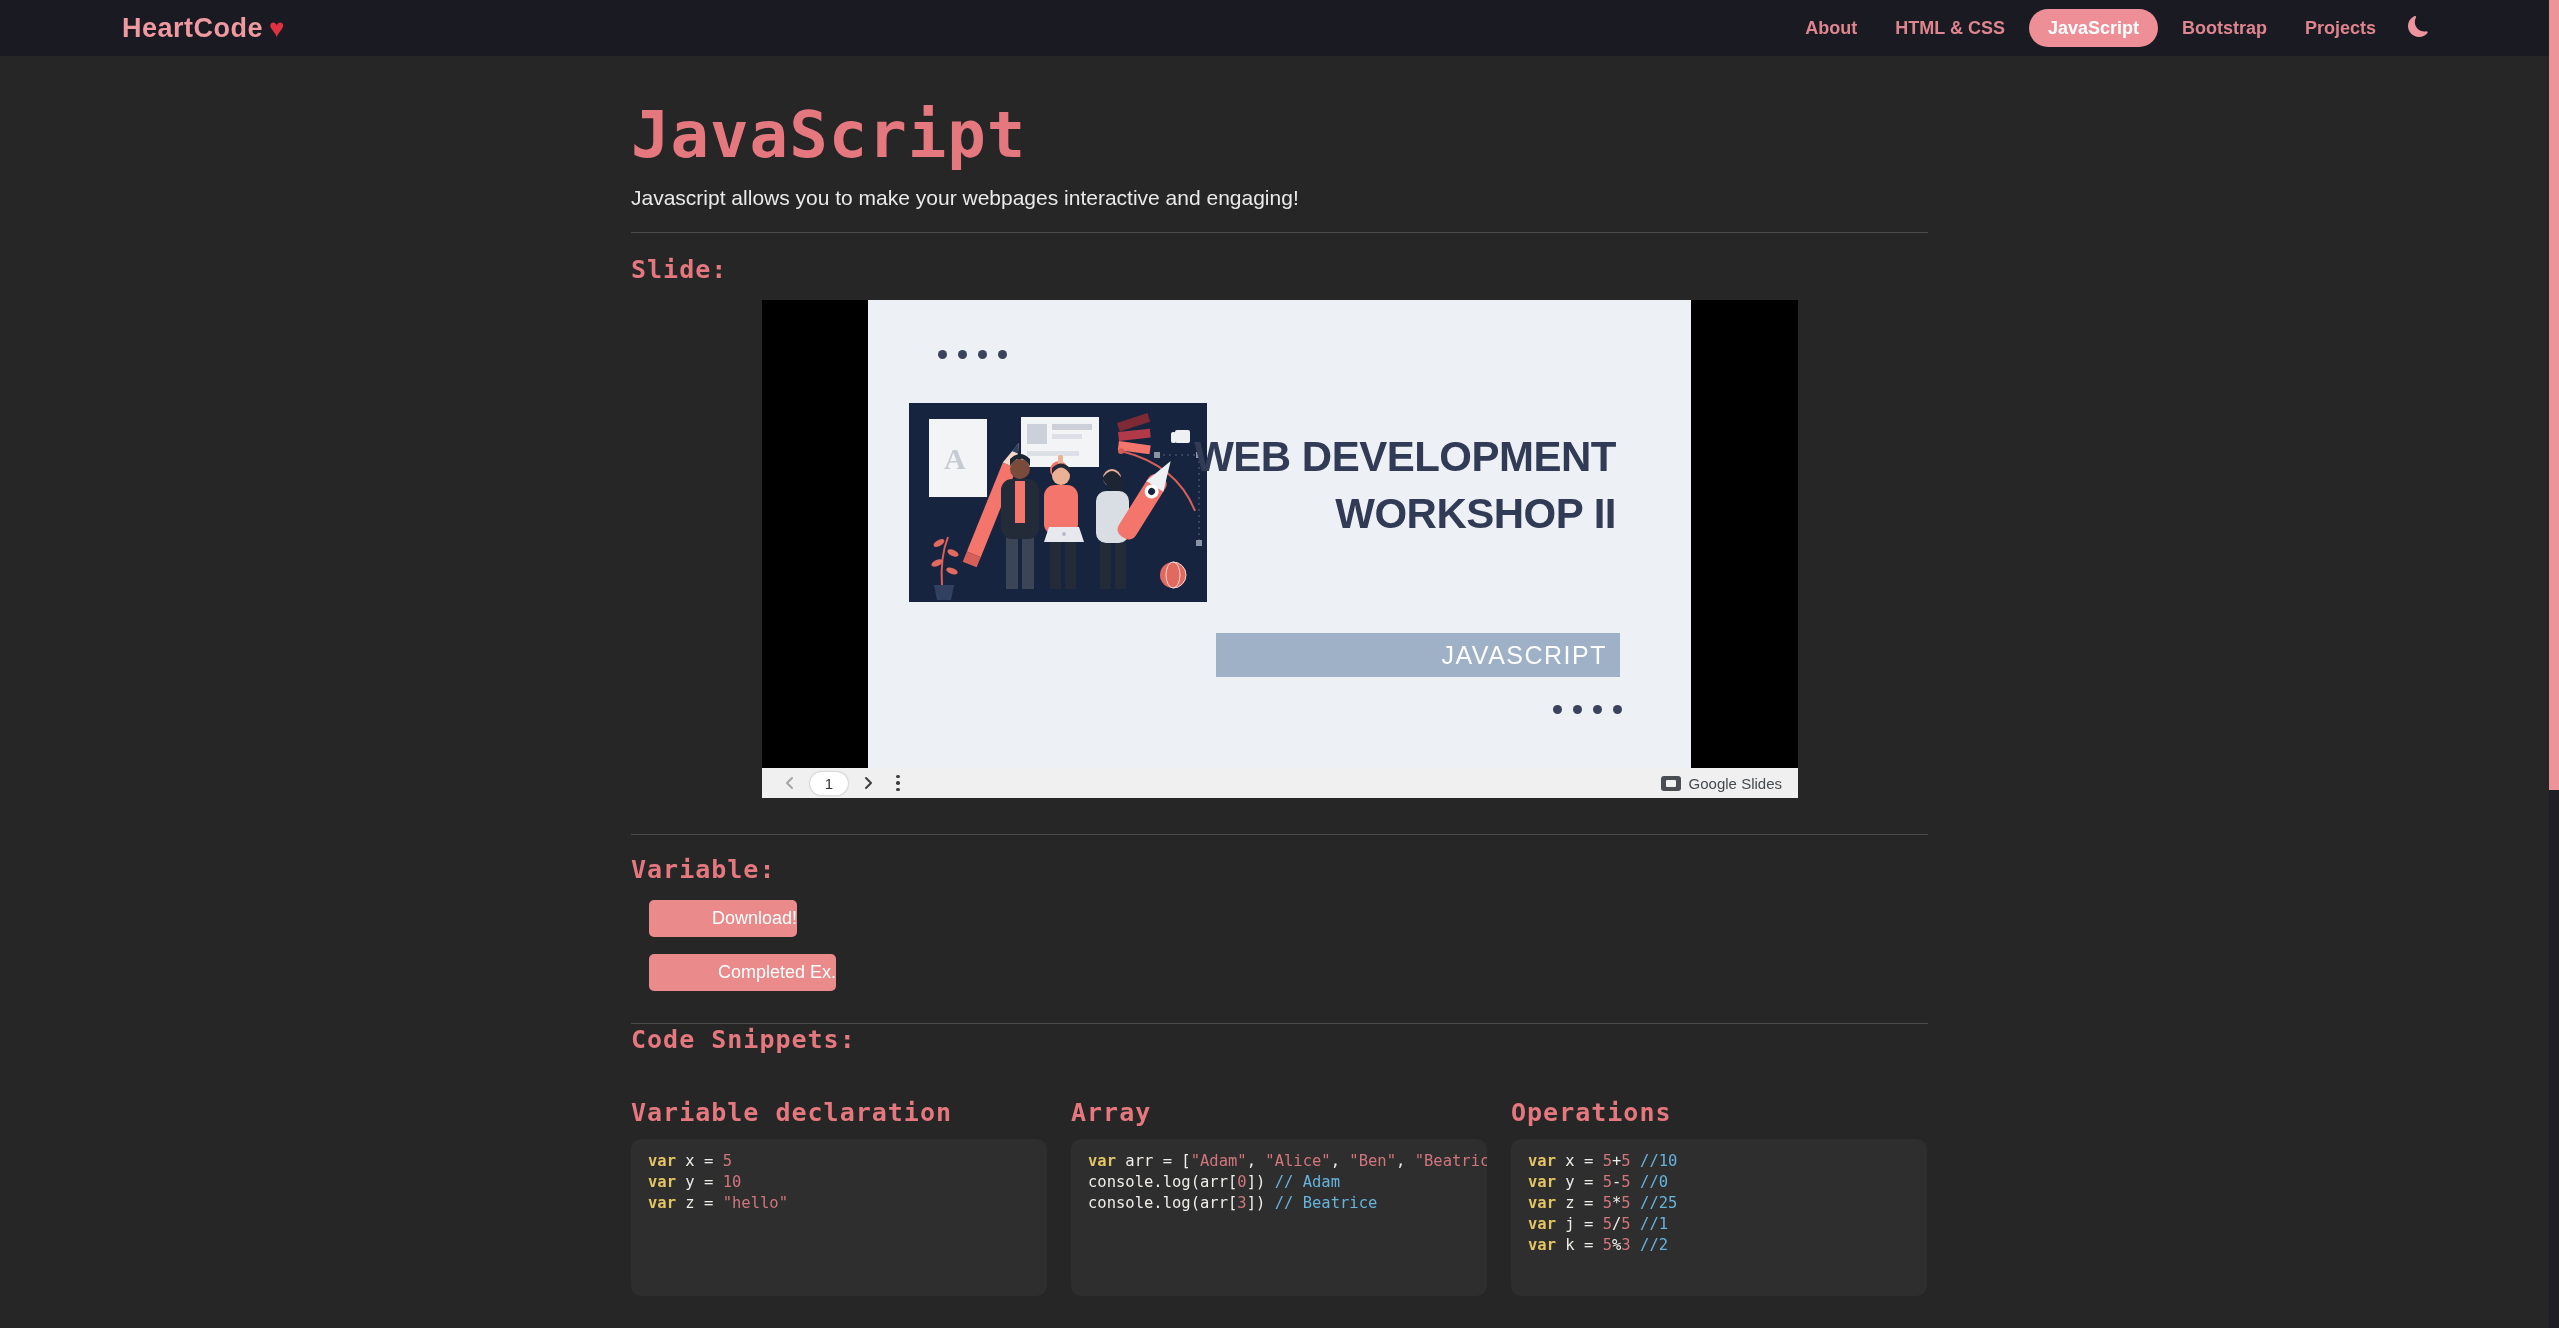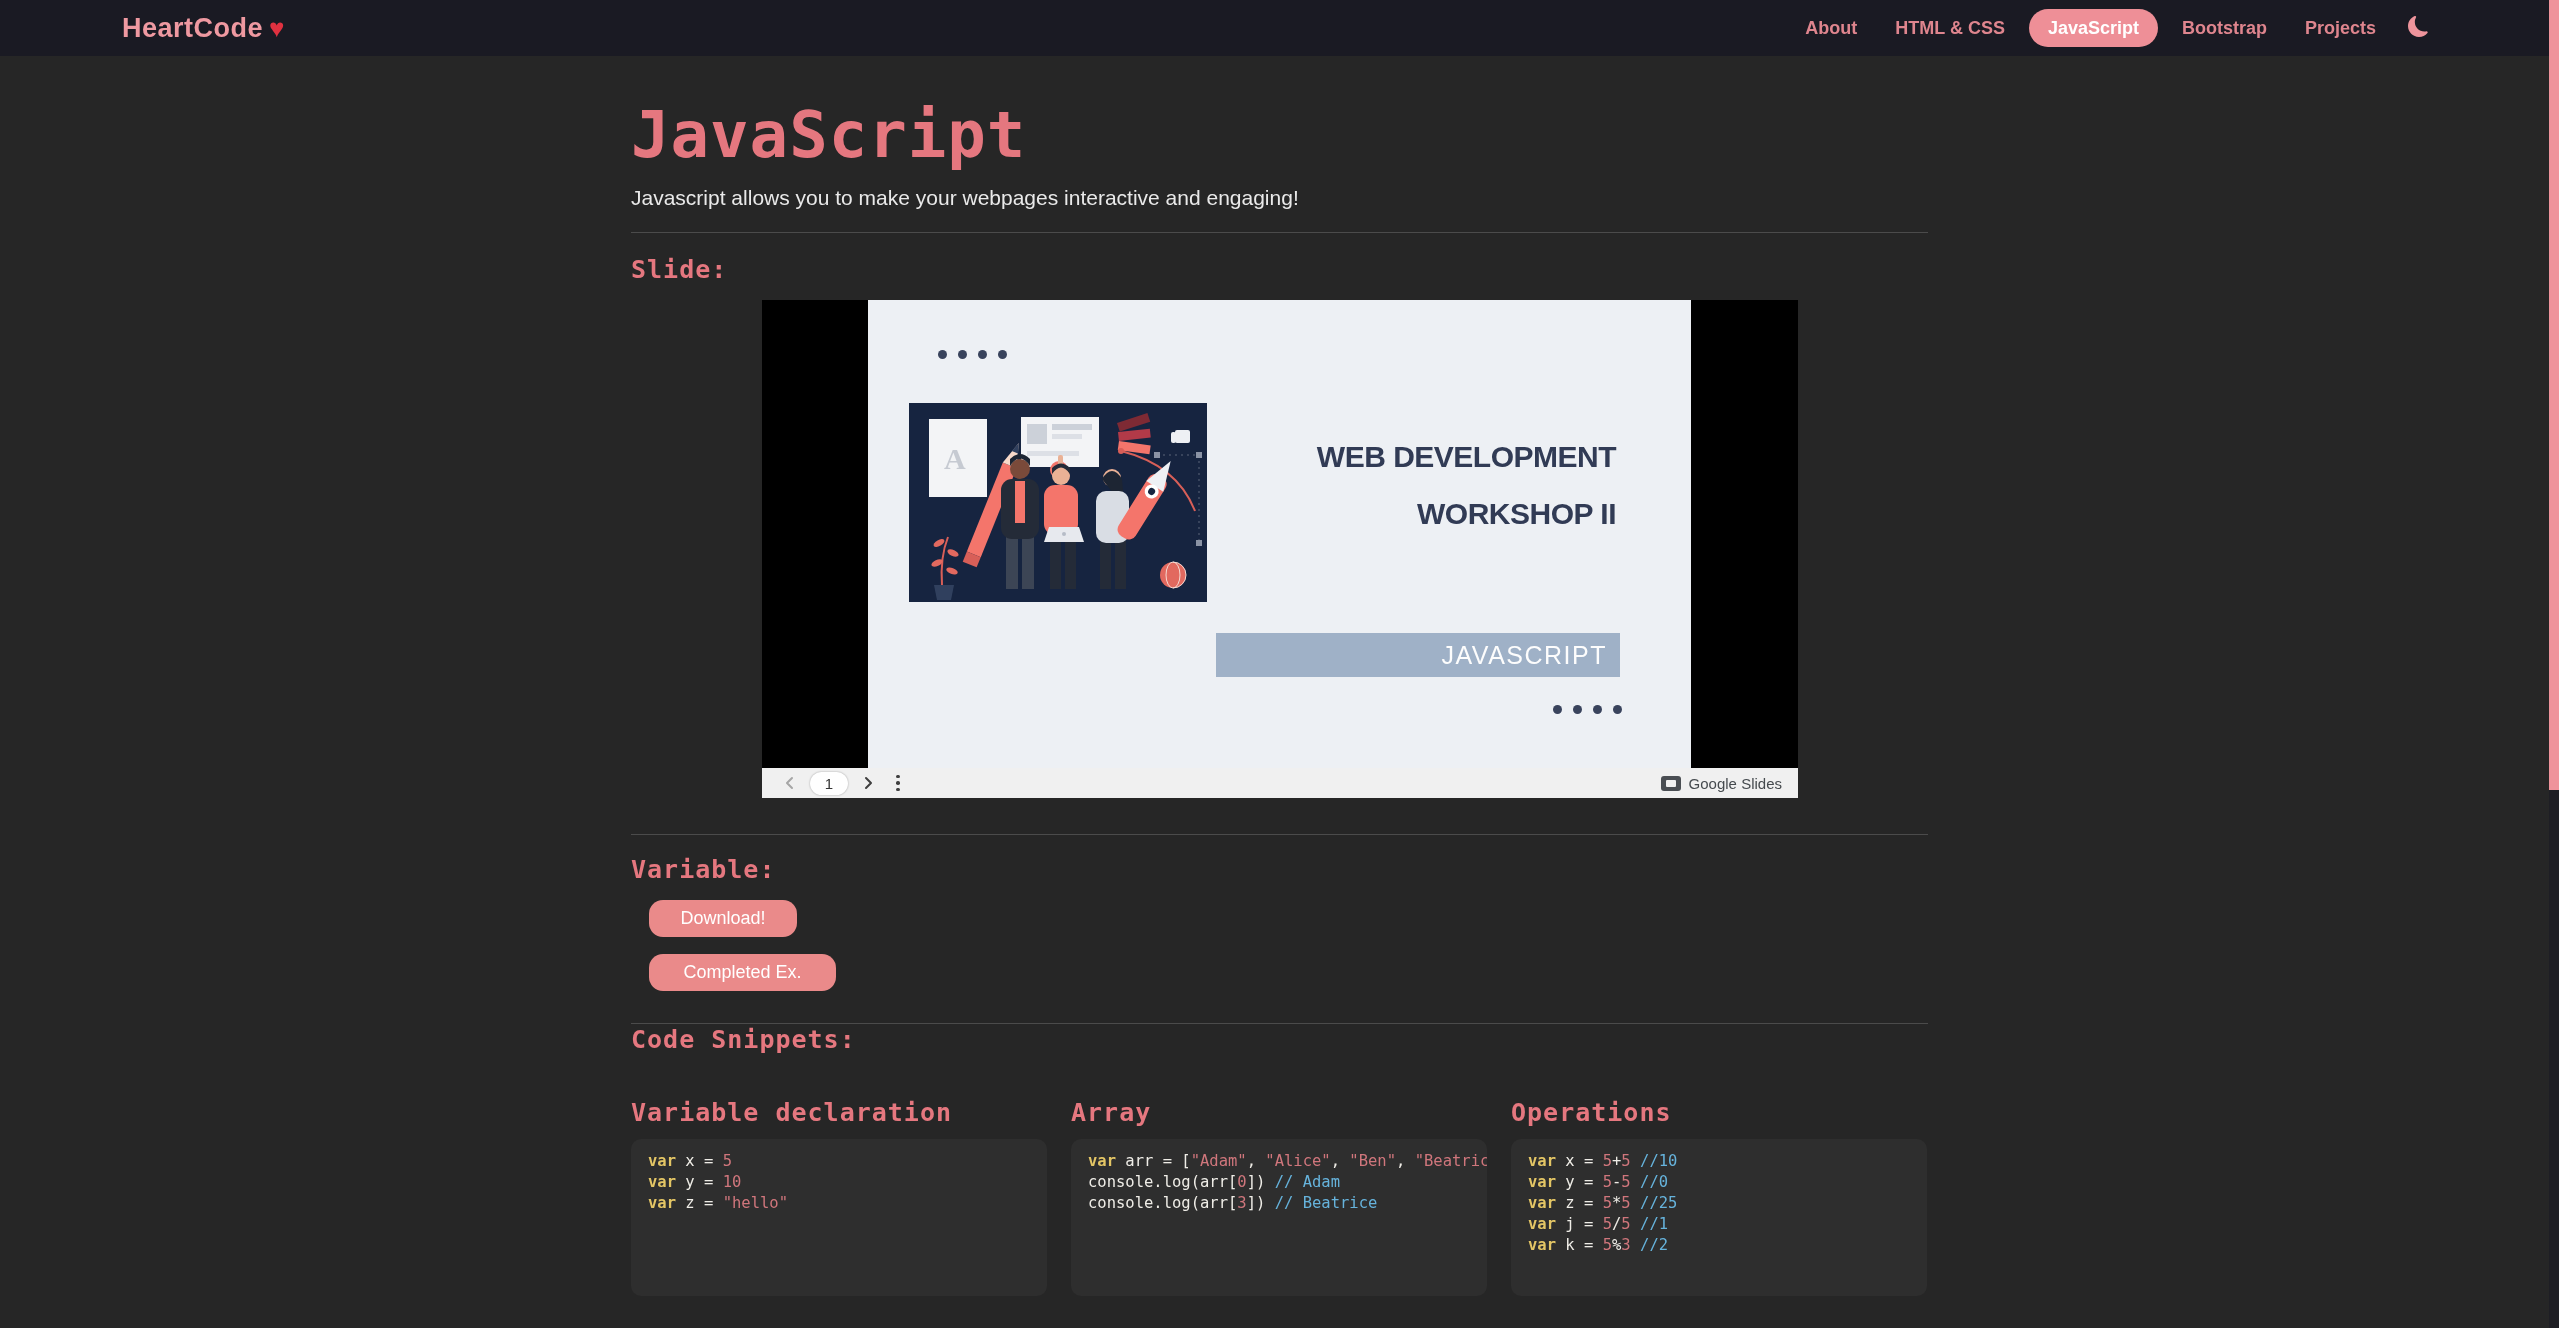--- a/index.html
+++ b/index.html
@@ -42,21 +42,21 @@
     position: absolute; left: 106px; top: 0; width: 823px; height: 468px;
     background: #edf0f4; overflow: hidden;
   }
   .dots-row { position: absolute; display: flex; gap: 11px; }
   .dots-row .dot { width: 9px; height: 9px; border-radius: 50%; background: #39435c; }
   .dots-top { left: 70px; top: 50px; }
   .dots-bottom { right: 69px; top: 405px; }
   .slide-illustration { position: absolute; left: 41px; top: 103px; width: 298px; height: 199px; }
   .slide-title {
     position: absolute; right: 75px; top: 128px; text-align: right;
-    font-weight: bold; font-size: 30px; line-height: 57px; color: #313b55;
+    font-weight: bold; font-size: 42px; line-height: 57px; color: #313b55;
     letter-spacing: -0.5px;
   }
   .slide-banner {
     position: absolute; right: 71px; top: 333px; width: 404px; height: 44px;
     background: #9fb1c7; color: #fdfdfd; font-size: 25px; letter-spacing: 1.5px;
     display: flex; align-items: center; justify-content: flex-end; padding-right: 13px;
   }
   .slide-controls {
     position: absolute; left: 0; bottom: 0; width: 100%; height: 30px;
     background: #f0f0f0; display: flex; align-items: center; padding: 0 16px;
@@ -73,21 +73,21 @@
   .controls-right { margin-left: auto; display: flex; align-items: center; gap: 8px; cursor: pointer; justify-content: flex-end; }
   .slides-icon { width: 20px; height: 15px; background: #4a4e53; border-radius: 3px; display: flex; align-items: center; justify-content: center; }
   .slides-icon i { display: block; width: 10px; height: 7px; background: #f1f1f1; border-radius: 1px; }
   .slides-label { font-size: 15px; color: #454a4e; font-weight: 500; }
   
   .hr-after-slide { margin-top: 36px; }
   .exercises-heading { margin-top: 20px; }
   .btn {
     display: block; background: #ea8a8a; color: #fff; border: none; cursor: pointer;
     font-family: "Liberation Sans", sans-serif; font-size: 18px;
-    border-radius: 14px; height: 37px; margin-left: 18px;
+    border-radius: 5px; height: 37px; margin-left: 18px; text-align: right;
   }
   .btn-download { width: 148px; margin-top: 16px; }
   .btn-completed { width: 187px; margin-top: 17px; }
   .hr-after-ex { margin-top: 32px; }
   .snippets-heading { margin-top: 1px; }
   
   .snippet-grid {
     margin-top: 44px;
     display: grid; grid-template-columns: repeat(3, 416px);
     column-gap: 24px; row-gap: 22px;

